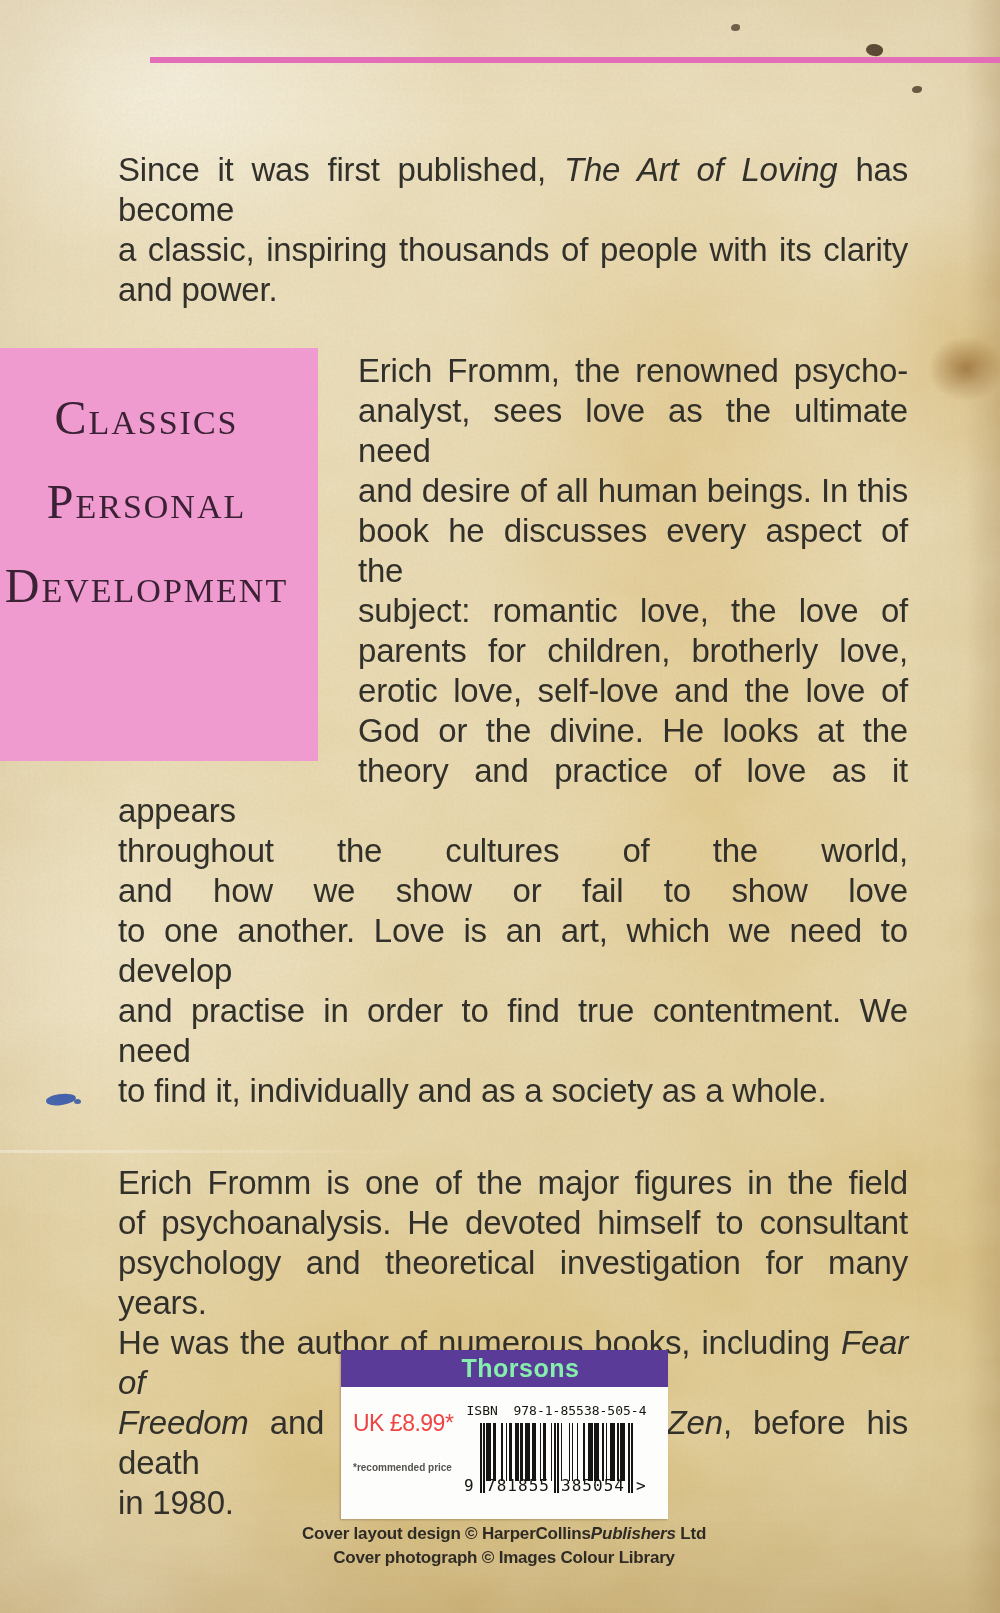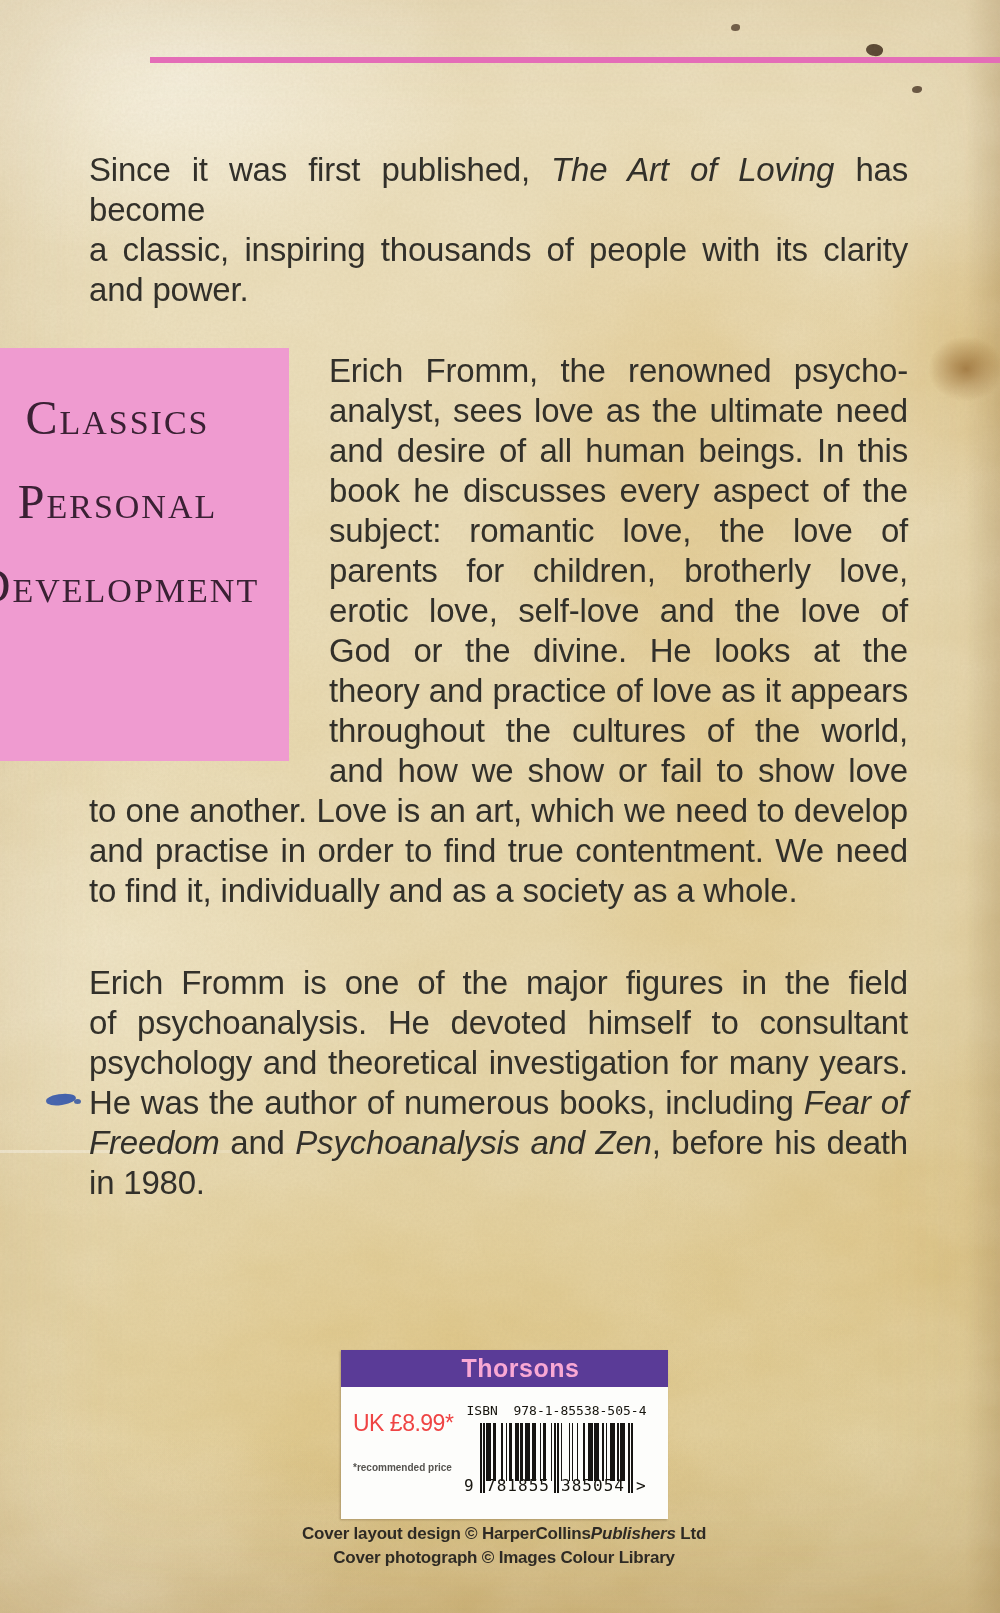--- a/index.html
+++ b/index.html
@@ -18,42 +18,42 @@
       radial-gradient(520px 360px at 6% 60%, rgba(246,240,220,.55), transparent 70%),
       radial-gradient(380px 260px at 12% 98%, rgba(246,238,214,.55), transparent 70%),
       linear-gradient(160deg, #ece0c0, #e6d5a8 55%, #ddca94);
     box-shadow:inset 0 0 130px rgba(140,100,40,.16);
   }
   .texture{position:absolute;inset:0;z-index:2;opacity:.5;pointer-events:none;}
   .deco{position:absolute;z-index:1;pointer-events:none;}
   .flow,.abs{position:relative;z-index:3;}
   .top-rule{position:absolute;left:150px;top:57px;width:850px;height:6px;background:#e46db7;z-index:3;}
 
-  .textcol{padding:0 92px 0 89px;font-size:33px;letter-spacing:-0.2px;}
+  .textcol{padding:0 92px 0 118px;font-size:33px;letter-spacing:-0.2px;}
   .tline{line-height:40px;text-align:justify;text-align-last:justify;white-space:normal;}
   .tline.last{text-align-last:left;}
   .it{font-style:italic;}
 
   .intro{margin:0;padding-top:150px;}
   .main-para{margin-top:41px;}
   .bio-para{margin-top:52px;}
 
   .category-box{
     float:left;width:343px;height:413px;margin:-3px 40px 0 -143px;
     background:#ef9bd0;box-sizing:border-box;padding-top:28px;
     font-family:"Liberation Serif",serif;font-variant:small-caps;
     font-size:48px;letter-spacing:2px;color:#3a2134;
   }
   .category-box .tline,.category-box .tline.last{line-height:84px;text-align:left;text-align-last:center;}
 
   .pub-panel{position:absolute;left:341px;top:1350px;width:327px;height:169px;background:#fdfdfb;z-index:3;
     box-shadow:-1px 1px 2px rgba(90,70,40,.35);}
   .pub-band{position:absolute;left:0;top:0;width:100%;height:37px;background:#5a3b97;
     display:flex;align-items:center;justify-content:center;}
-  .pub-name{color:#f9a8d4;font-size:25px;font-weight:bold;letter-spacing:.5px;margin-left:32px;}
+  .pub-name{color:#86efac;font-size:25px;font-weight:bold;letter-spacing:.5px;margin-left:32px;}
   .price{position:absolute;left:12px;top:60px;font-size:23px;color:#ef4444;letter-spacing:-0.5px;}
   .price-note{position:absolute;left:12px;top:112px;font-size:10px;color:#55534f;font-weight:bold;}
   .barcode-wrap{position:absolute;left:139px;top:73px;width:124px;height:70px;}
   .isbn{position:absolute;left:-27px;top:-20px;width:207px;text-align:center;
     font-family:"DejaVu Sans Mono",monospace;font-size:13px;color:#17150f;white-space:pre;}
   .bars{position:absolute;left:0;top:0;fill:#161412;shape-rendering:crispEdges;}
   .bdigit{position:absolute;top:53px;font-family:"DejaVu Sans Mono",monospace;font-size:16px;color:#17150f;}
   .bd0{left:-16px;} .bd1{left:5px;width:66px;text-align:center;letter-spacing:1px;}
   .bd2{left:80px;width:66px;text-align:center;letter-spacing:1px;} .bd3{left:156px;}
 

